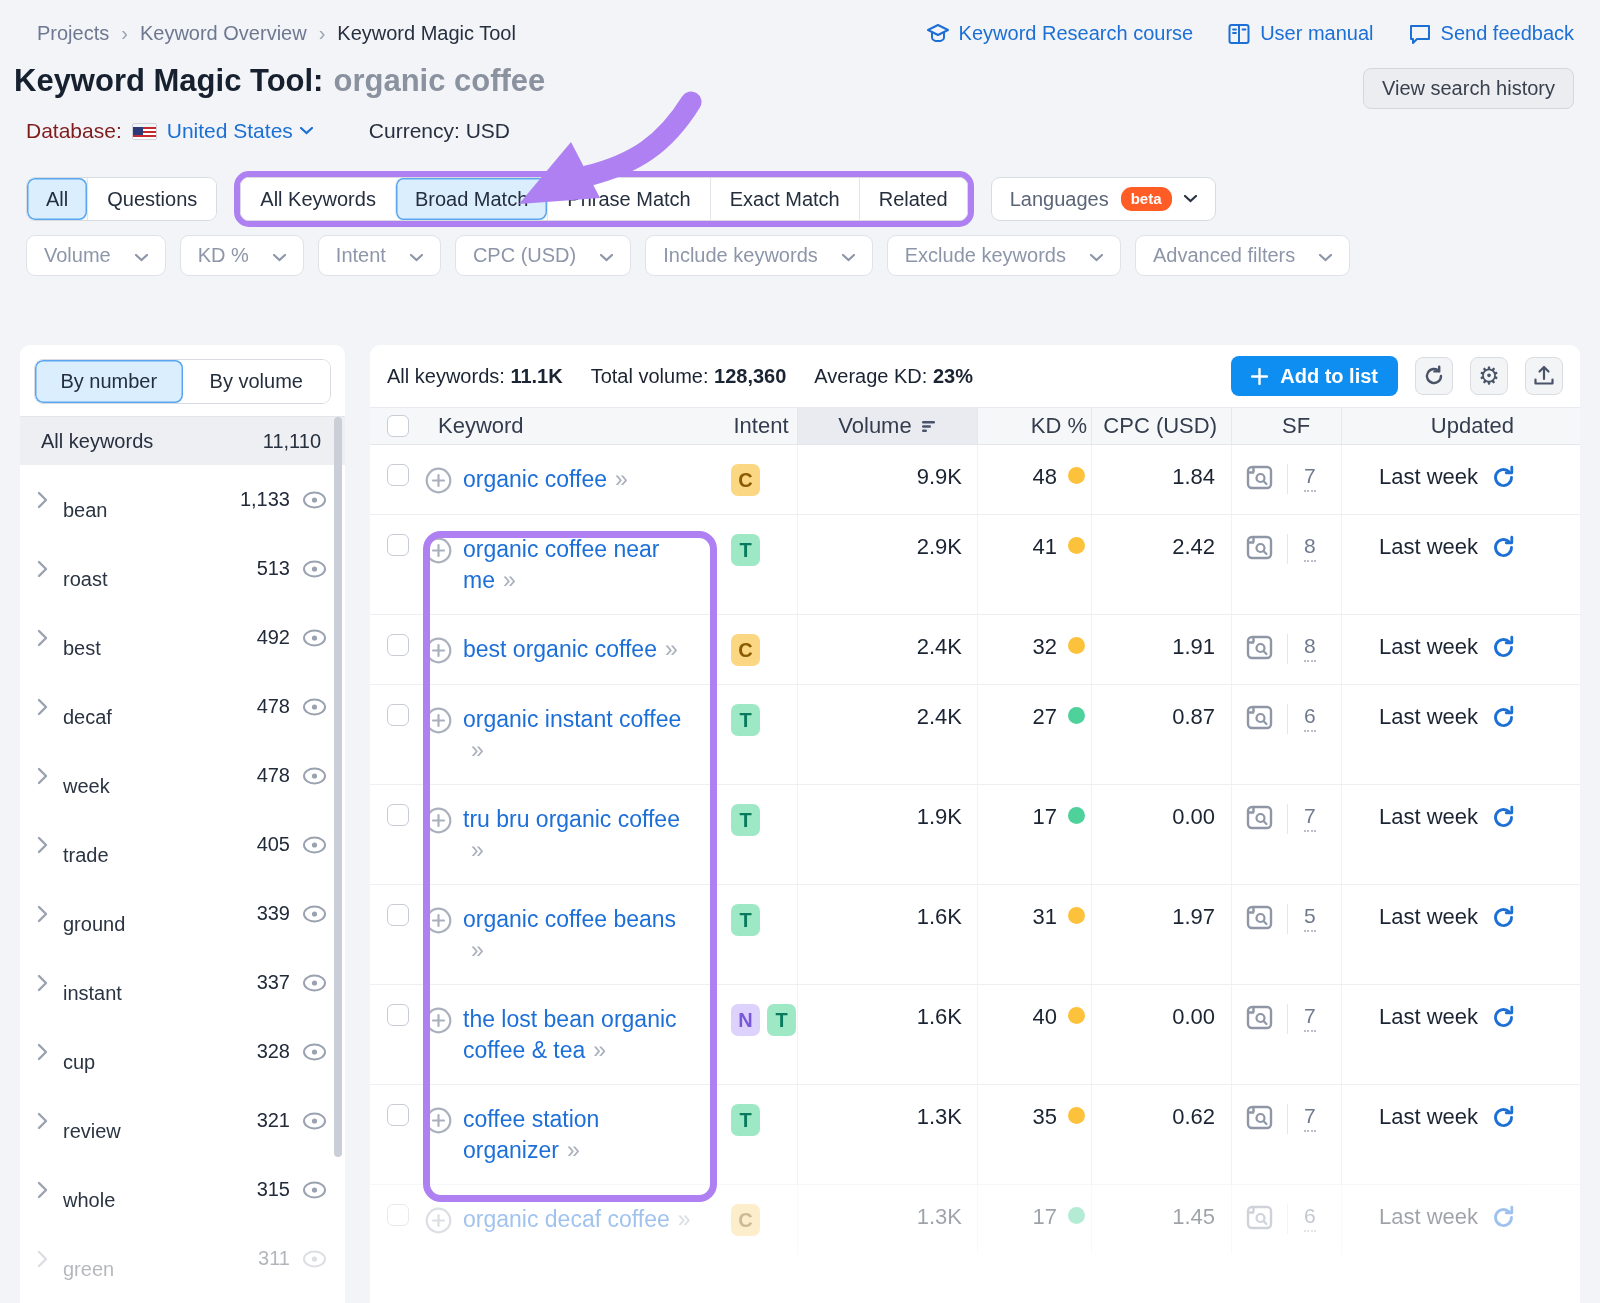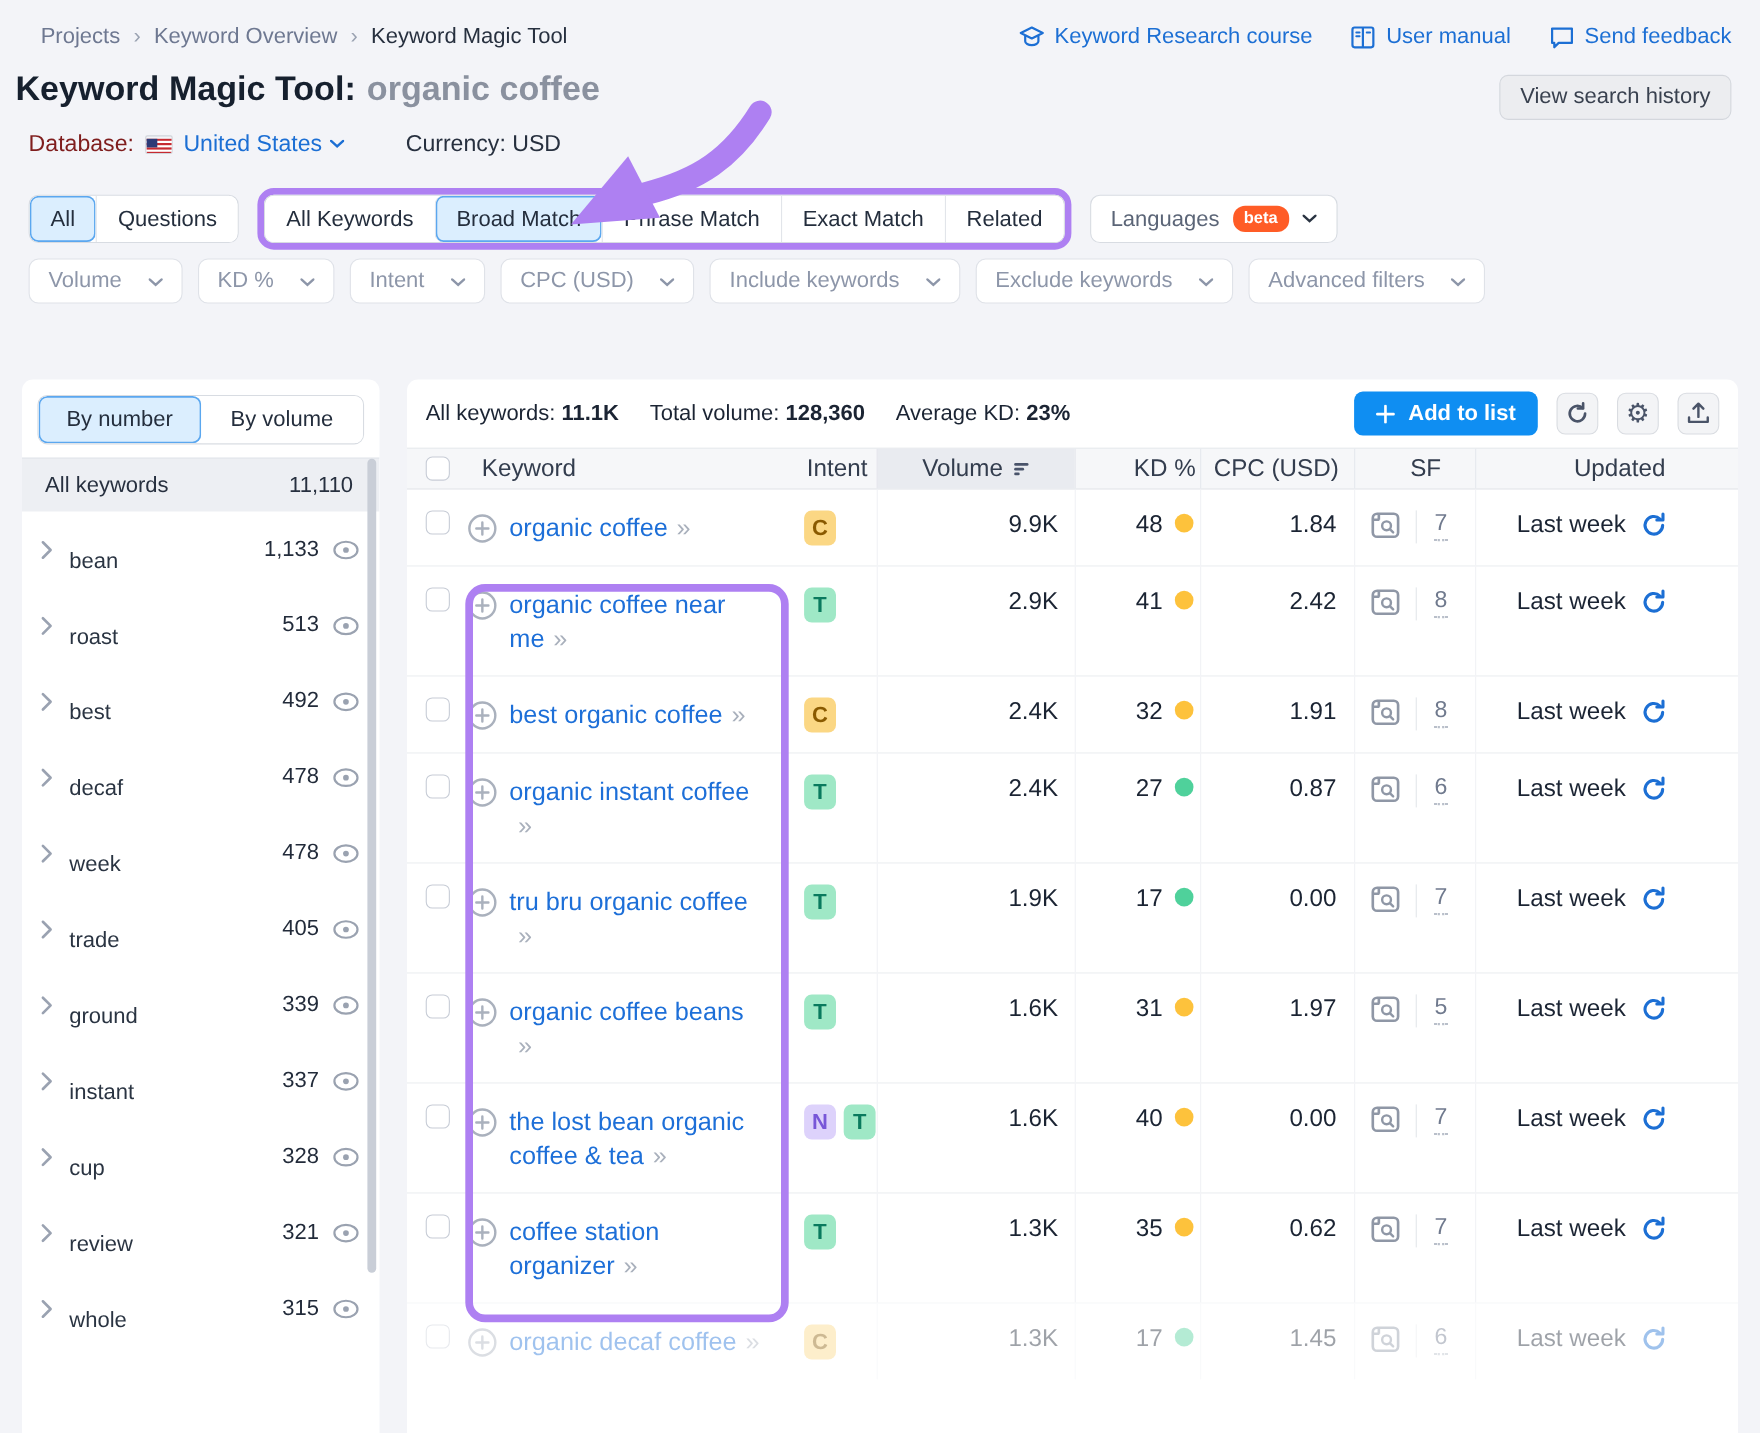--- a/index.html
+++ b/index.html
@@ -414,20 +414,35 @@
         </span>
         <span class="gname">whole</span>
         <span class="gcount">315</span>
         <span style="display: flex;">
           <svg width="25" height="18" viewBox="0 0 25 18">
             <ellipse cx="12.5" cy="9" rx="10.5" ry="7.5" fill="none" stroke="#9aa2b0" stroke-width="2"></ellipse>
             <circle cx="12.5" cy="9" r="2.6" fill="#9aa2b0"></circle>
           </svg>
         </span>
       </div>
+      <div class="side-group faded">
+        <span class="chev">
+          <svg width="11" height="18" viewBox="0 0 11 18">
+            <path d="M2 2l7 7-7 7" fill="none" stroke="#9aa2b1" stroke-width="2.4" stroke-linecap="round" stroke-linejoin="round"></path>
+          </svg>
+        </span>
+        <span class="gname">green</span>
+        <span class="gcount">311</span>
+        <span style="display: flex;">
+          <svg width="25" height="18" viewBox="0 0 25 18">
+            <ellipse cx="12.5" cy="9" rx="10.5" ry="7.5" fill="none" stroke="#9aa2b0" stroke-width="2"></ellipse>
+            <circle cx="12.5" cy="9" r="2.6" fill="#9aa2b0"></circle>
+          </svg>
+        </span>
+      </div>
     </div>
   <div class="side-scrollbar"></div>
 </div>
 
 <div class="main-card" id="main-card">
   <div class="stats-bar">
     <span class="stat"><span>All keywords:</span> <b>11.1K</b></span>
     <span class="stat"><span>Total volume:</span> <b>128,360</b></span>
     <span class="stat"><span>Average KD:</span> <b>23%</b></span>
     <div class="toolbar">

